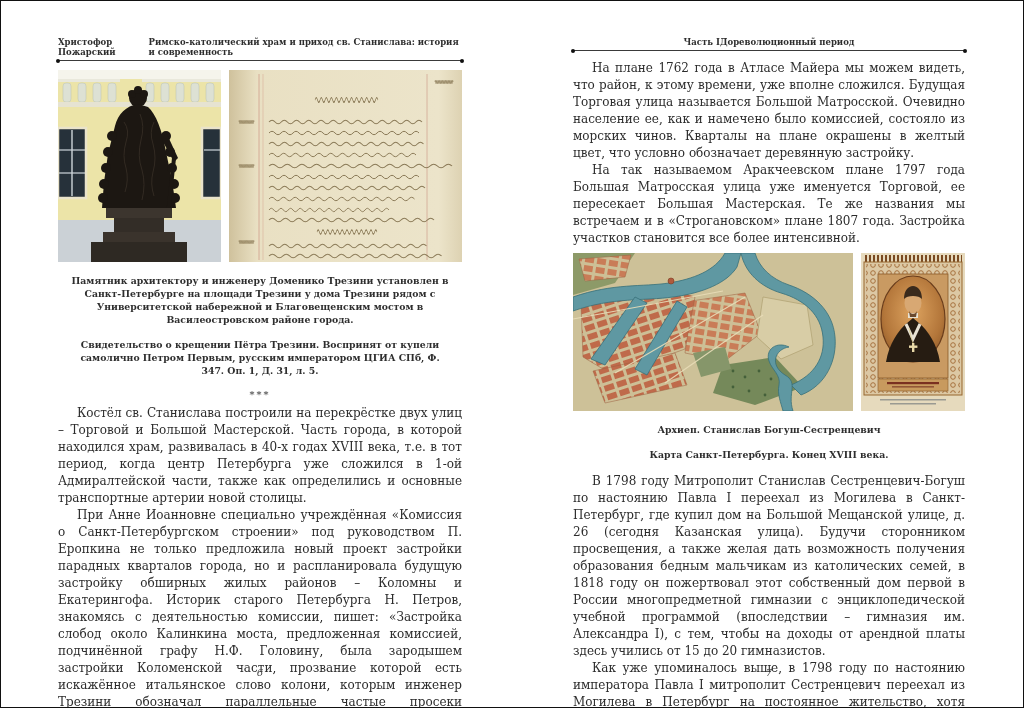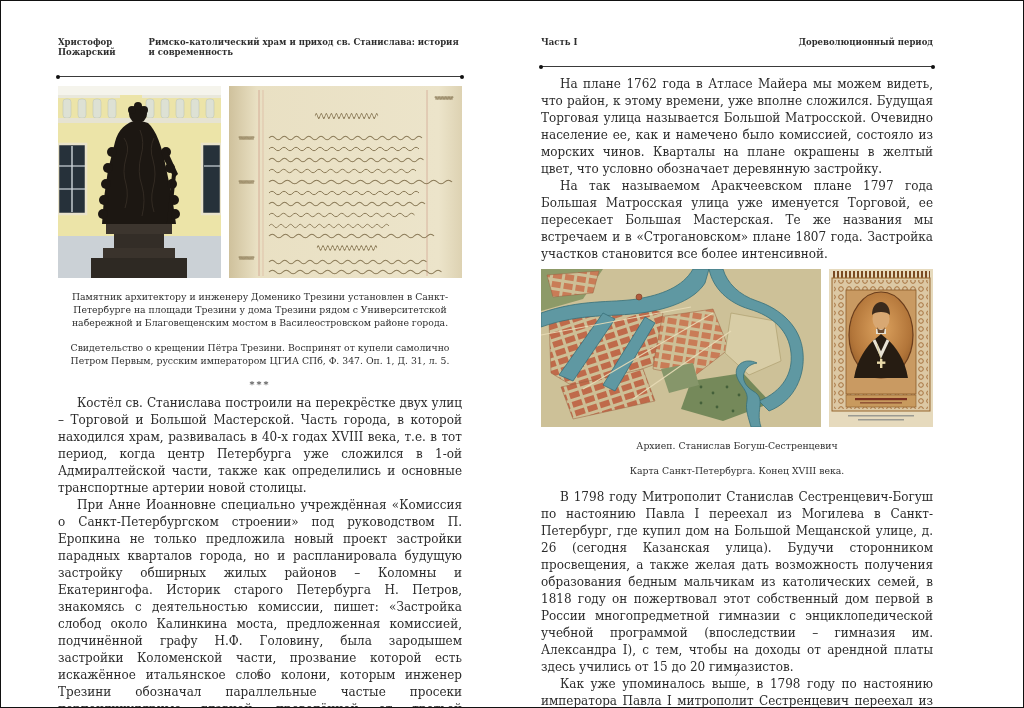--- a/index.html
+++ b/index.html
@@ -1,28 +1,28 @@
 <!DOCTYPE html>
 <html><head>
 <meta charset="utf-8">
 <style>
   html,body{margin:0;padding:0;background:#fff;}
   #canvas{position:relative;width:1024px;height:708px;background:#ffffff;border:1px solid #111;box-sizing:border-box;overflow:hidden;font-family:"DejaVu Serif","Liberation Serif",serif;}
   .page{position:absolute;top:36px;}
   .page-left{left:57px;width:404px;height:640px;}
-  .page-right{left:540px;width:392px;height:640px;}
-  .running-head{display:flex;justify-content:space-between;align-items:baseline;font-size:8.5px;font-weight:bold;color:#2e2e2e;padding-bottom:19px;border-bottom:1px solid #3a3a3a;position:relative;}
+  .page-right{left:572px;width:392px;height:640px;}
+  .running-head{display:flex;justify-content:center;align-items:baseline;font-size:8.5px;font-weight:bold;color:#2e2e2e;padding-bottom:3px;border-bottom:1px solid #3a3a3a;position:relative;}
   .running-head::before,.running-head::after{content:"";position:absolute;bottom:-2.5px;width:4px;height:4px;border-radius:50%;background:#111;}
   .running-head::before{left:-2px;}
   .running-head::after{right:-2px;}
   .figures{display:flex;gap:8px;margin-top:9px;}
   .fig{overflow:hidden;background:#ddd;}
   .fig svg{display:block;}
   .caption{text-align:center;font-size:9.3px;line-height:13px;color:#2e2e2e;margin-top:7px;}
-  .caption p{margin:12px;}
+  .caption p{margin:12px;font-weight:bold;}
   .sep{ text-align:center;font-size:10px;letter-spacing:2px;color:#2e2e2e;margin:8px 0 5px;}
   .body-text p{margin:0;text-indent:19px;font-size:12px;line-height:17px;text-align:justify;color:#2c2c2c;}
   .heading-red{color:#a23a4e;text-align:center;font-weight:bold;font-size:12.5px;line-height:16px;letter-spacing:0.3px;margin:9px 8px 8px;}
   .page-number{position:absolute;left:0;right:0;top:630px;text-align:center;font-style:italic;font-size:10px;color:#4a4a4a;}
   .mt4{margin-top:4px;}
 </style>
 </head>
 <body>
 
 <div id="canvas">

